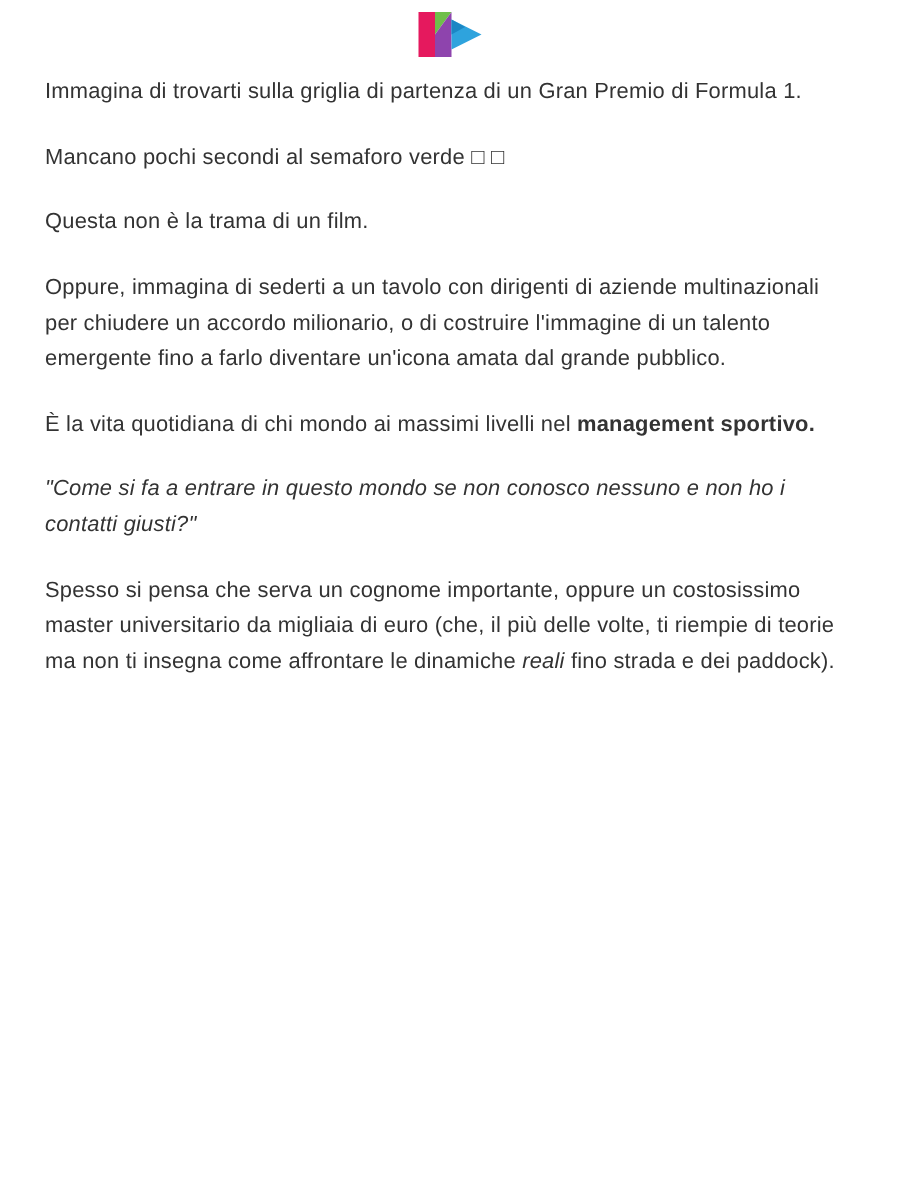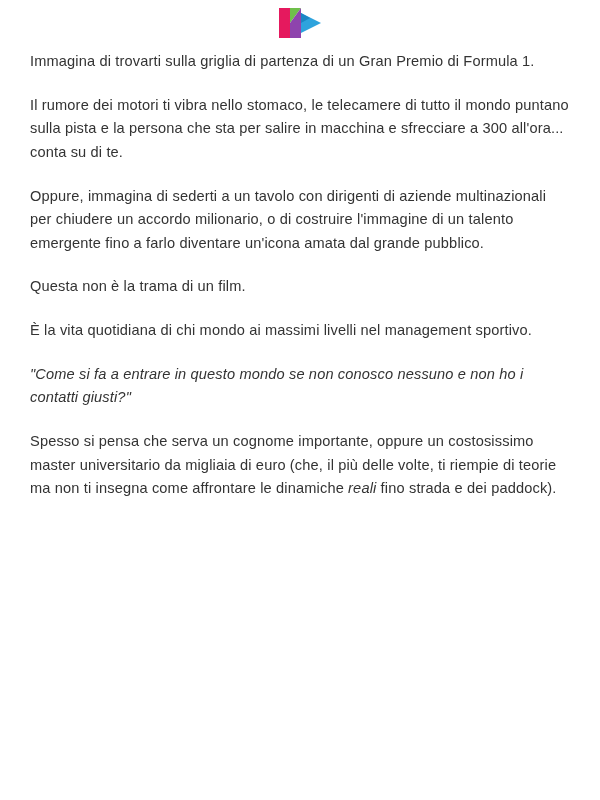--- a/index.html
+++ b/index.html
@@ -41,21 +41,21 @@
     font-size: 14.6px;
     line-height: 1.62;
     margin: 0 0 20px 0;
     color: #333333;
     letter-spacing: 0.01em;
   }
   .quote {
     font-style: italic;
   }
   .bold {
-    font-weight: normal;
+    font-weight: bold;
   }
   .ital {
     font-style: italic;
   }
 </style>
 </head>
 <body>
 
 <div class="page">
 
@@ -66,26 +66,26 @@
       <polygon points="13,17 24,2 24,32 13,32" fill="#8e44ad"></polygon>
       <polygon points="24,7 44,17 24,27" fill="#2ea3dd"></polygon>
       <polygon points="24,7 33,12 24,17" fill="#1b86c4"></polygon>
     </svg>
   </div>
 
   <div class="content">
 
     <p class="para">Immagina di trovarti sulla griglia di partenza di un Gran Premio di Formula 1.</p>
 
+    <p class="para">Mancano pochi secondi al semaforo verde □ □</p>
 
-    <p class="para">Il rumore dei motori ti vibra nello stomaco, le telecamere di tutto il mondo puntano sulla pista e la persona che sta per salire in macchina e sfrecciare a 300 all'ora... conta su di te.</p>
+
+    <p class="para">Questa non è la trama di un film.</p>
 
     <p class="para">Oppure, immagina di sederti a un tavolo con dirigenti di aziende multinazionali per chiudere un accordo milionario, o di costruire l'immagine di un talento emergente fino a farlo diventare un'icona amata dal grande pubblico.</p>
-
-    <p class="para">Questa non è la trama di un film.</p>
 
     <p class="para"><span>È la vita quotidiana di chi mondo ai massimi livelli nel </span><span class="bold">management sportivo.</span></p>
 
 
     <p class="para quote">"Come si fa a entrare in questo mondo se non conosco nessuno e non ho i contatti giusti?"</p>
 
     <p class="para"><span>Spesso si pensa che serva un cognome importante, oppure un costosissimo master universitario da migliaia di euro (che, il più delle volte, ti riempie di teorie ma non ti insegna come affrontare le dinamiche </span><span class="ital">reali</span><span> fino strada e dei paddock).</span></p>
 
   </div>
 </div>

